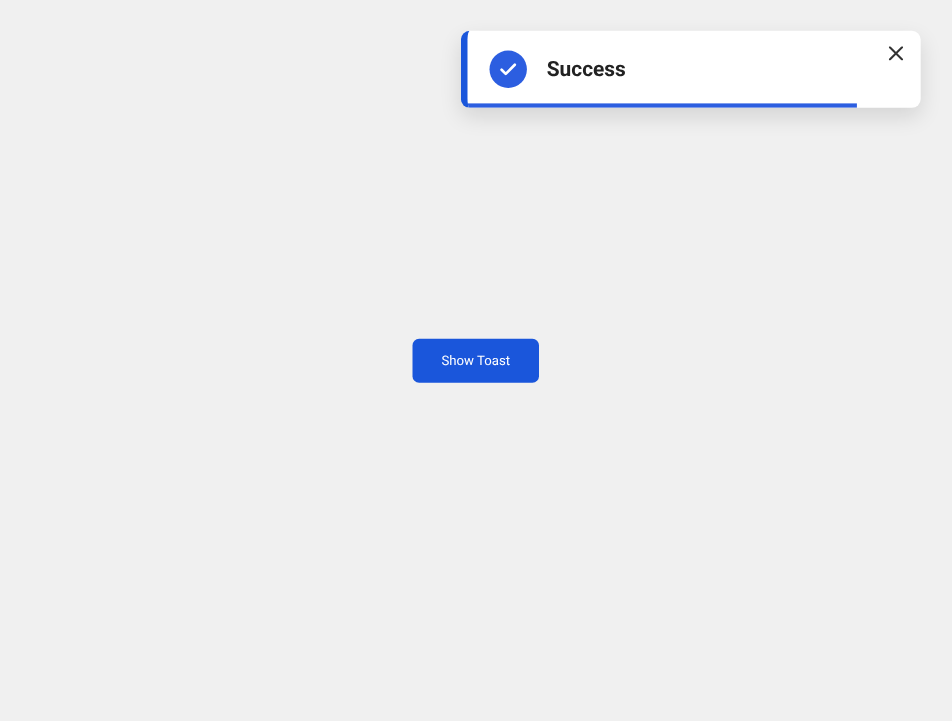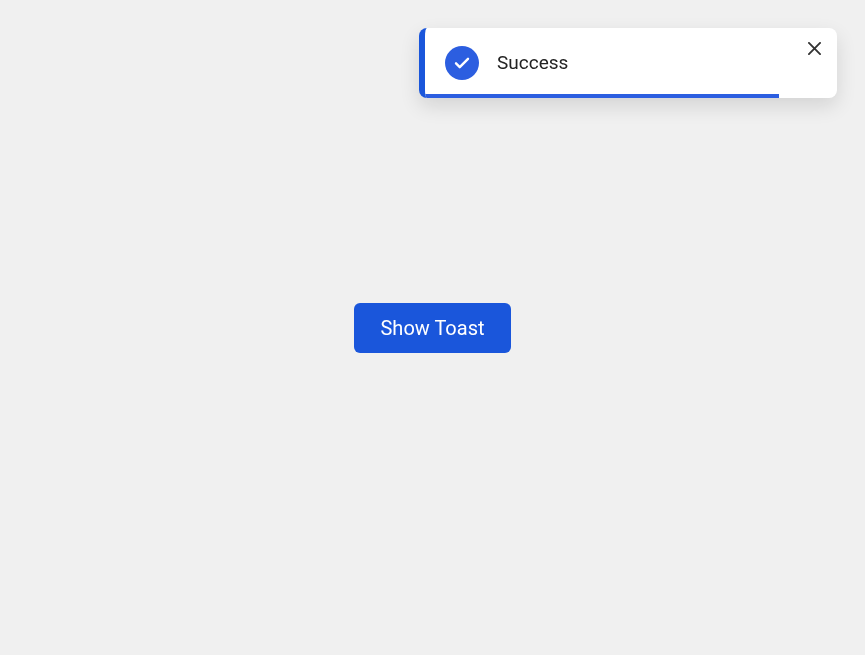--- a/index.html
+++ b/index.html
@@ -16,21 +16,21 @@
       display: flex;
       align-items: center;
       justify-content: center;
     }
 
     .show-toast-btn {
       background: #1a56db;
       color: #ffffff;
       border: none;
       padding: 13px 26px;
-      font-size: 20px;
+      font-size: 12px;
       border-radius: 6px;
       cursor: pointer;
       font-family: inherit;
     }
 
     .toast {
       position: absolute;
       top: 28px;
       right: 28px;
       width: 418px;
@@ -68,21 +68,21 @@
     .toast-icon svg {
       display: block;
     }
 
     .toast-content {
       flex: 1;
     }
 
     .toast-title {
       font-size: 19px;
-      font-weight: 400;
+      font-weight: 700;
       color: #222;
       line-height: 1.3;
     }
 
     .toast-message {
       font-size: 18px;
       color: #666;
       line-height: 1.4;
     }
 

